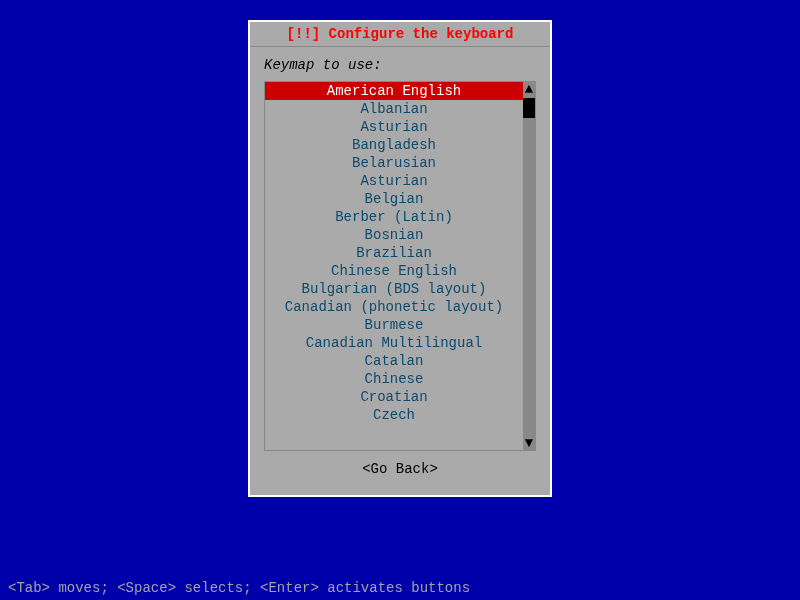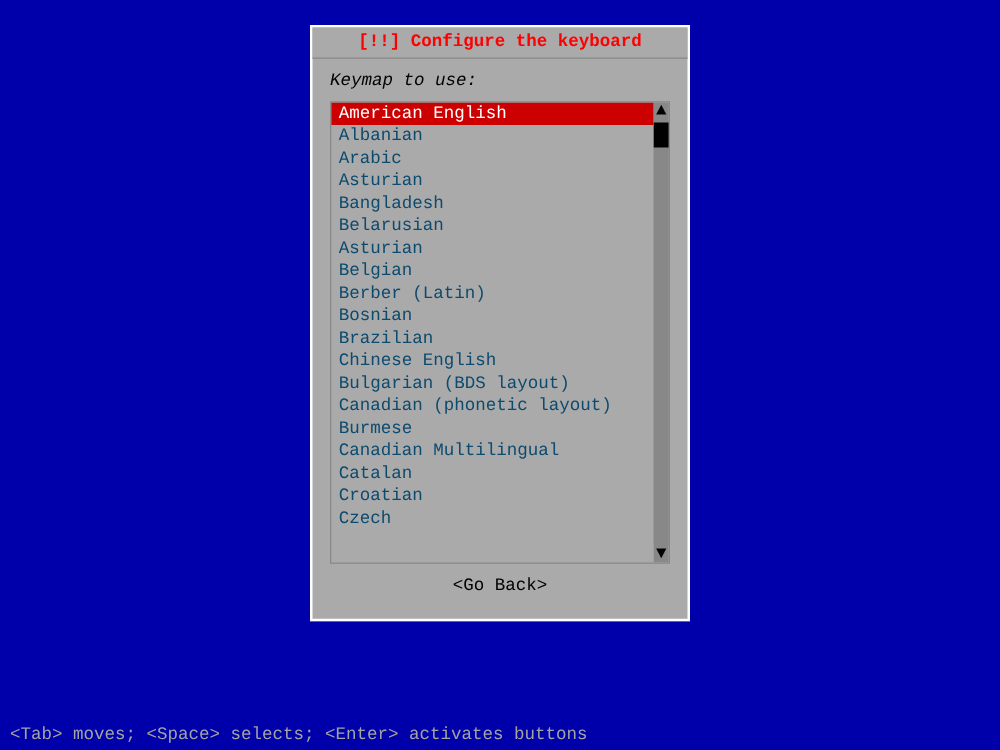--- a/index.html
+++ b/index.html
@@ -60,20 +60,21 @@
       background-color: #aaaaaa;
       height: 370px;
       overflow: hidden;
       position: relative;
       display: flex;
     }
 
     #list-items {
       flex: 1;
       overflow: hidden;
+      text-align: center;
     }
 
     .list-item {
       padding: 1px 6px;
       color: #0c4a6e;
       cursor: pointer;
       white-space: nowrap;
     }
 
     .list-item.selected {
@@ -139,35 +140,35 @@
 
 <div id="dialog">
   <div id="dialog-title">[!!] Configure the keyboard</div>
   <div id="dialog-body">
     <div id="keymap-label">Keymap to use:</div>
     <div id="list-container">
       <div id="list-items">
 
       <div class="list-item selected">American English</div>
           <div class="list-item">Albanian</div>
-          <div class="list-item">Arabic</div>
           <div class="list-item">Asturian</div>
           <div class="list-item">Bangladesh</div>
           <div class="list-item">Belarusian</div>
           <div class="list-item">Asturian</div>
           <div class="list-item">Belgian</div>
           <div class="list-item">Berber (Latin)</div>
           <div class="list-item">Bosnian</div>
           <div class="list-item">Brazilian</div>
           <div class="list-item">Chinese English</div>
           <div class="list-item">Bulgarian (BDS layout)</div>
           <div class="list-item">Canadian (phonetic layout)</div>
           <div class="list-item">Burmese</div>
           <div class="list-item">Canadian Multilingual</div>
           <div class="list-item">Catalan</div>
+          <div class="list-item">Chinese</div>
           <div class="list-item">Croatian</div>
           <div class="list-item">Czech</div>
         </div>
       <div id="scrollbar">
         <div id="scroll-up">▲</div>
         <div id="scroll-track">
           <div id="scroll-thumb"></div>
         </div>
         <div id="scroll-down">▼</div>
       </div>

